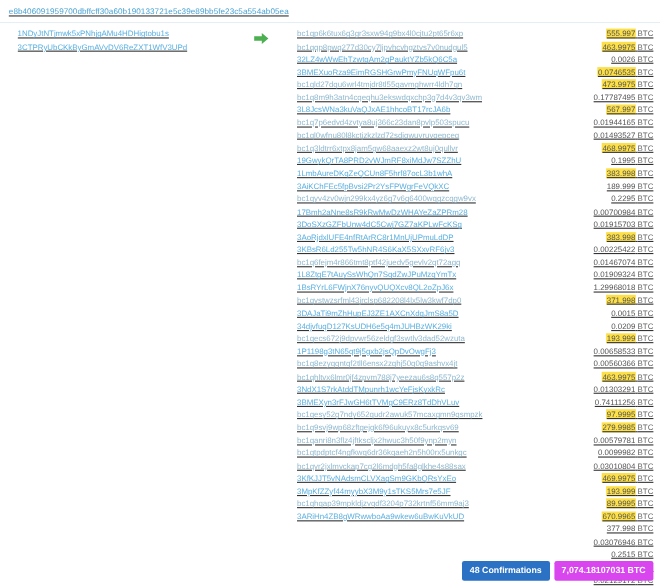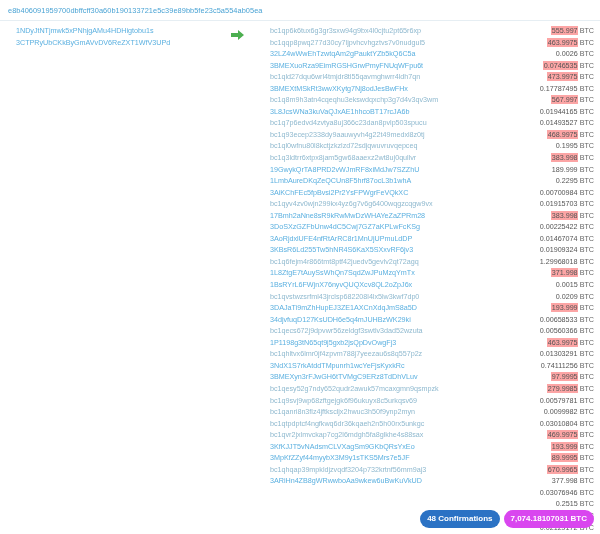--- a/index.html
+++ b/index.html
@@ -15,20 +15,21 @@
     color: #333333;
     overflow: hidden;
     position: relative;
   }
   .tx-panel {
     width: 600px;
     height: 534px;
     box-sizing: border-box;
     padding: 0;
     position: relative;
+    text-decoration: underline;
   }
   .tx-hash-row {
     padding: 6px 8px 5px 8px;
     border-bottom: 1px solid #e6eef3;
   }
   .tx-hash {
     color: #4aa3d4;
     font-size: 7.4px;
     letter-spacing: 0.05px;
     white-space: nowrap;
@@ -87,21 +88,21 @@
     height: 11.55px;
     white-space: nowrap;
     font-size: 7.2px;
     color: #555555;
     text-align: right;
   }
   .amt-val {
     color: #555555;
   }
   .amt-val.hl {
-    background: #fca5a5;
+    background: #fde047;
     padding: 0 0 0 1px;
   }
   .amt-unit {
     color: #666666;
   }
   .arrow-icon {
     display: block;
   }
   .tx-footer {
     position: absolute;
@@ -110,21 +111,21 @@
     display: flex;
     flex-direction: row;
     gap: 4px;
     align-items: center;
   }
   .badge {
     font-size: 8px;
     font-weight: bold;
     color: #ffffff;
     padding: 4px 7px 4px 7px;
-    border-radius: 9px;
+    border-radius: 2px;
     line-height: 10px;
     white-space: nowrap;
   }
   .badge-confirmations {
     background: #2b72c4;
   }
   .badge-total {
     background: #d946ef;
   }
 </style>
@@ -154,43 +155,42 @@
       </svg>
     </div>
 
     <div class="col-outputs">
       <div class="out-addr-col">
           <div class="addr-line"><span class="addr-plain">bc1qp6k6tux6g3gr3sxw94g9bx4l0cjtu2pt65r6xp</span></div>
           <div class="addr-line"><span class="addr-plain">bc1qqp8pwq277d30cy7ljpvhcvhgztvs7v0nudgul5</span></div>
           <div class="addr-line"><span class="addr-link">32LZ4wWwEhTzwtqAm2gPauktYZb5kQ6C5a</span></div>
           <div class="addr-line"><span class="addr-link">3BMEXuoRza9EimRGSHGrwPmyFNUqWFpu6t</span></div>
           <div class="addr-line"><span class="addr-plain">bc1qld27dqu6wrl4tmjdr8tl55qavmghwrr4ldh7qn</span></div>
-          <div class="addr-line"><span class="addr-link">3BMEXtMSkRt3wwXKytg7Nj8odJesBwFHx</span></div>
           <div class="addr-line"><span class="addr-plain">bc1q8m9h3atn4cqeqhu3ekswdqxchp3g7d4v3qv3wm</span></div>
           <div class="addr-line"><span class="addr-link">3L8JcsWNa3kuVaQJxAE1hhcoBT17rcJA6b</span></div>
           <div class="addr-line"><span class="addr-plain">bc1q7p6edvd4zvtya8uj366c23dan8pvlp503spucu</span></div>
-          <div class="addr-line"><span class="addr-plain">bc1q93ecep2338dy9aauwyvh4g22t49medxl8z0tj</span></div>
           <div class="addr-line"><span class="addr-plain">bc1ql0wfnu80l8kctjzkzlzd72sdjqwuvruvqepceq</span></div>
           <div class="addr-line"><span class="addr-plain">bc1q3ldtrr6xtpx8jam5gw68aaexz2wt8uj0qullvr</span></div>
           <div class="addr-line"><span class="addr-link">19GwykQrTA8PRD2vWJmRF8xiMdJw7SZZhU</span></div>
           <div class="addr-line"><span class="addr-link">1LmbAureDKqZeQCUn8F5hrf87ocL3b1whA</span></div>
           <div class="addr-line"><span class="addr-link">3AiKChFEc5fpBvsi2Pr2YsFPWgrFeVQkXC</span></div>
           <div class="addr-line"><span class="addr-plain">bc1qyv4zv0wjn299kx4yz6g7v6g6400wqgzcqgw9vx</span></div>
           <div class="addr-line"><span class="addr-link">17Bmh2aNne8sR9kRwMwDzWHAYeZaZPRm28</span></div>
           <div class="addr-line"><span class="addr-link">3DoSXzGZFbUnw4dC5Cwj7GZ7aKPLwFcKSg</span></div>
           <div class="addr-line"><span class="addr-link">3AoRjdxlUFE4nfRtArRC8r1MnUjUPmuLdDP</span></div>
           <div class="addr-line"><span class="addr-link">3KBsR6Ld255Tw5hNR4S6KaX5SXxvRF6jv3</span></div>
           <div class="addr-line"><span class="addr-plain">bc1q6fejm4r866tmt8ptf42juedv5gevlv2qt72agq</span></div>
           <div class="addr-line"><span class="addr-link">1L8ZtgE7tAuySsWhQn7SqdZwJPuMzqYmTx</span></div>
           <div class="addr-line"><span class="addr-link">1BsRYrL6FWjnX76nyvQUQXcv8QL2oZpJ6x</span></div>
           <div class="addr-line"><span class="addr-plain">bc1qvstwzsrfml43jrclsp682208l4lx5lw3kwf7dp0</span></div>
           <div class="addr-line"><span class="addr-link">3DAJaTi9mZhHupEJ3ZE1AXCnXdqJmS8a5D</span></div>
           <div class="addr-line"><span class="addr-link">34djvfuqD127KsUDH6e5q4mJUHBzWK29ki</span></div>
           <div class="addr-line"><span class="addr-plain">bc1qecs672j9dpvwr56zeldgf3swtlv3dad52wzuta</span></div>
           <div class="addr-line"><span class="addr-link">1P1198g3tN65qt9j5gxb2jsQpDvOwgFj3</span></div>
+          <div class="addr-line"><span class="addr-plain">bc1q8ezyqqntqf2tll6ensx2zqhj50q0q9ashvx4jt</span></div>
           <div class="addr-line"><span class="addr-plain">bc1qhltvx6lmr0jf4zpvm788j7yeezau6s8q557p2z</span></div>
           <div class="addr-line"><span class="addr-link">3NdX1S7rkAtddTMpunrh1wcYeFjsKyxkRc</span></div>
           <div class="addr-line"><span class="addr-link">3BMEXyn3rFJwGH6tTVMgC9ERz8TdDhVLuv</span></div>
           <div class="addr-line"><span class="addr-plain">bc1qesy52g7ndy652qudr2awuk57mcaxgmn9qsmpzk</span></div>
           <div class="addr-line"><span class="addr-plain">bc1q9svj9wp68zftgejgk6f96ukuyx8c5urkqsv69</span></div>
           <div class="addr-line"><span class="addr-plain">bc1qanri8n3flz4jftkscljx2hwuc3h50f9ynp2myn</span></div>
           <div class="addr-line"><span class="addr-plain">bc1qtpdptcf4ngfkwq6dr36kqaeh2n5h00rx5unkgc</span></div>
           <div class="addr-line"><span class="addr-plain">bc1qvr2jxlmvckap7cg2l6mdgh5fa8glkhe4s88sax</span></div>
           <div class="addr-line"><span class="addr-link">3KfKJJT5vNAdsmCLVXagSm9GKbQRsYxEo</span></div>
           <div class="addr-line"><span class="addr-link">3MpKfZZyf44myybX3M9y1sTKS5Mrs7e5JF</span></div>

